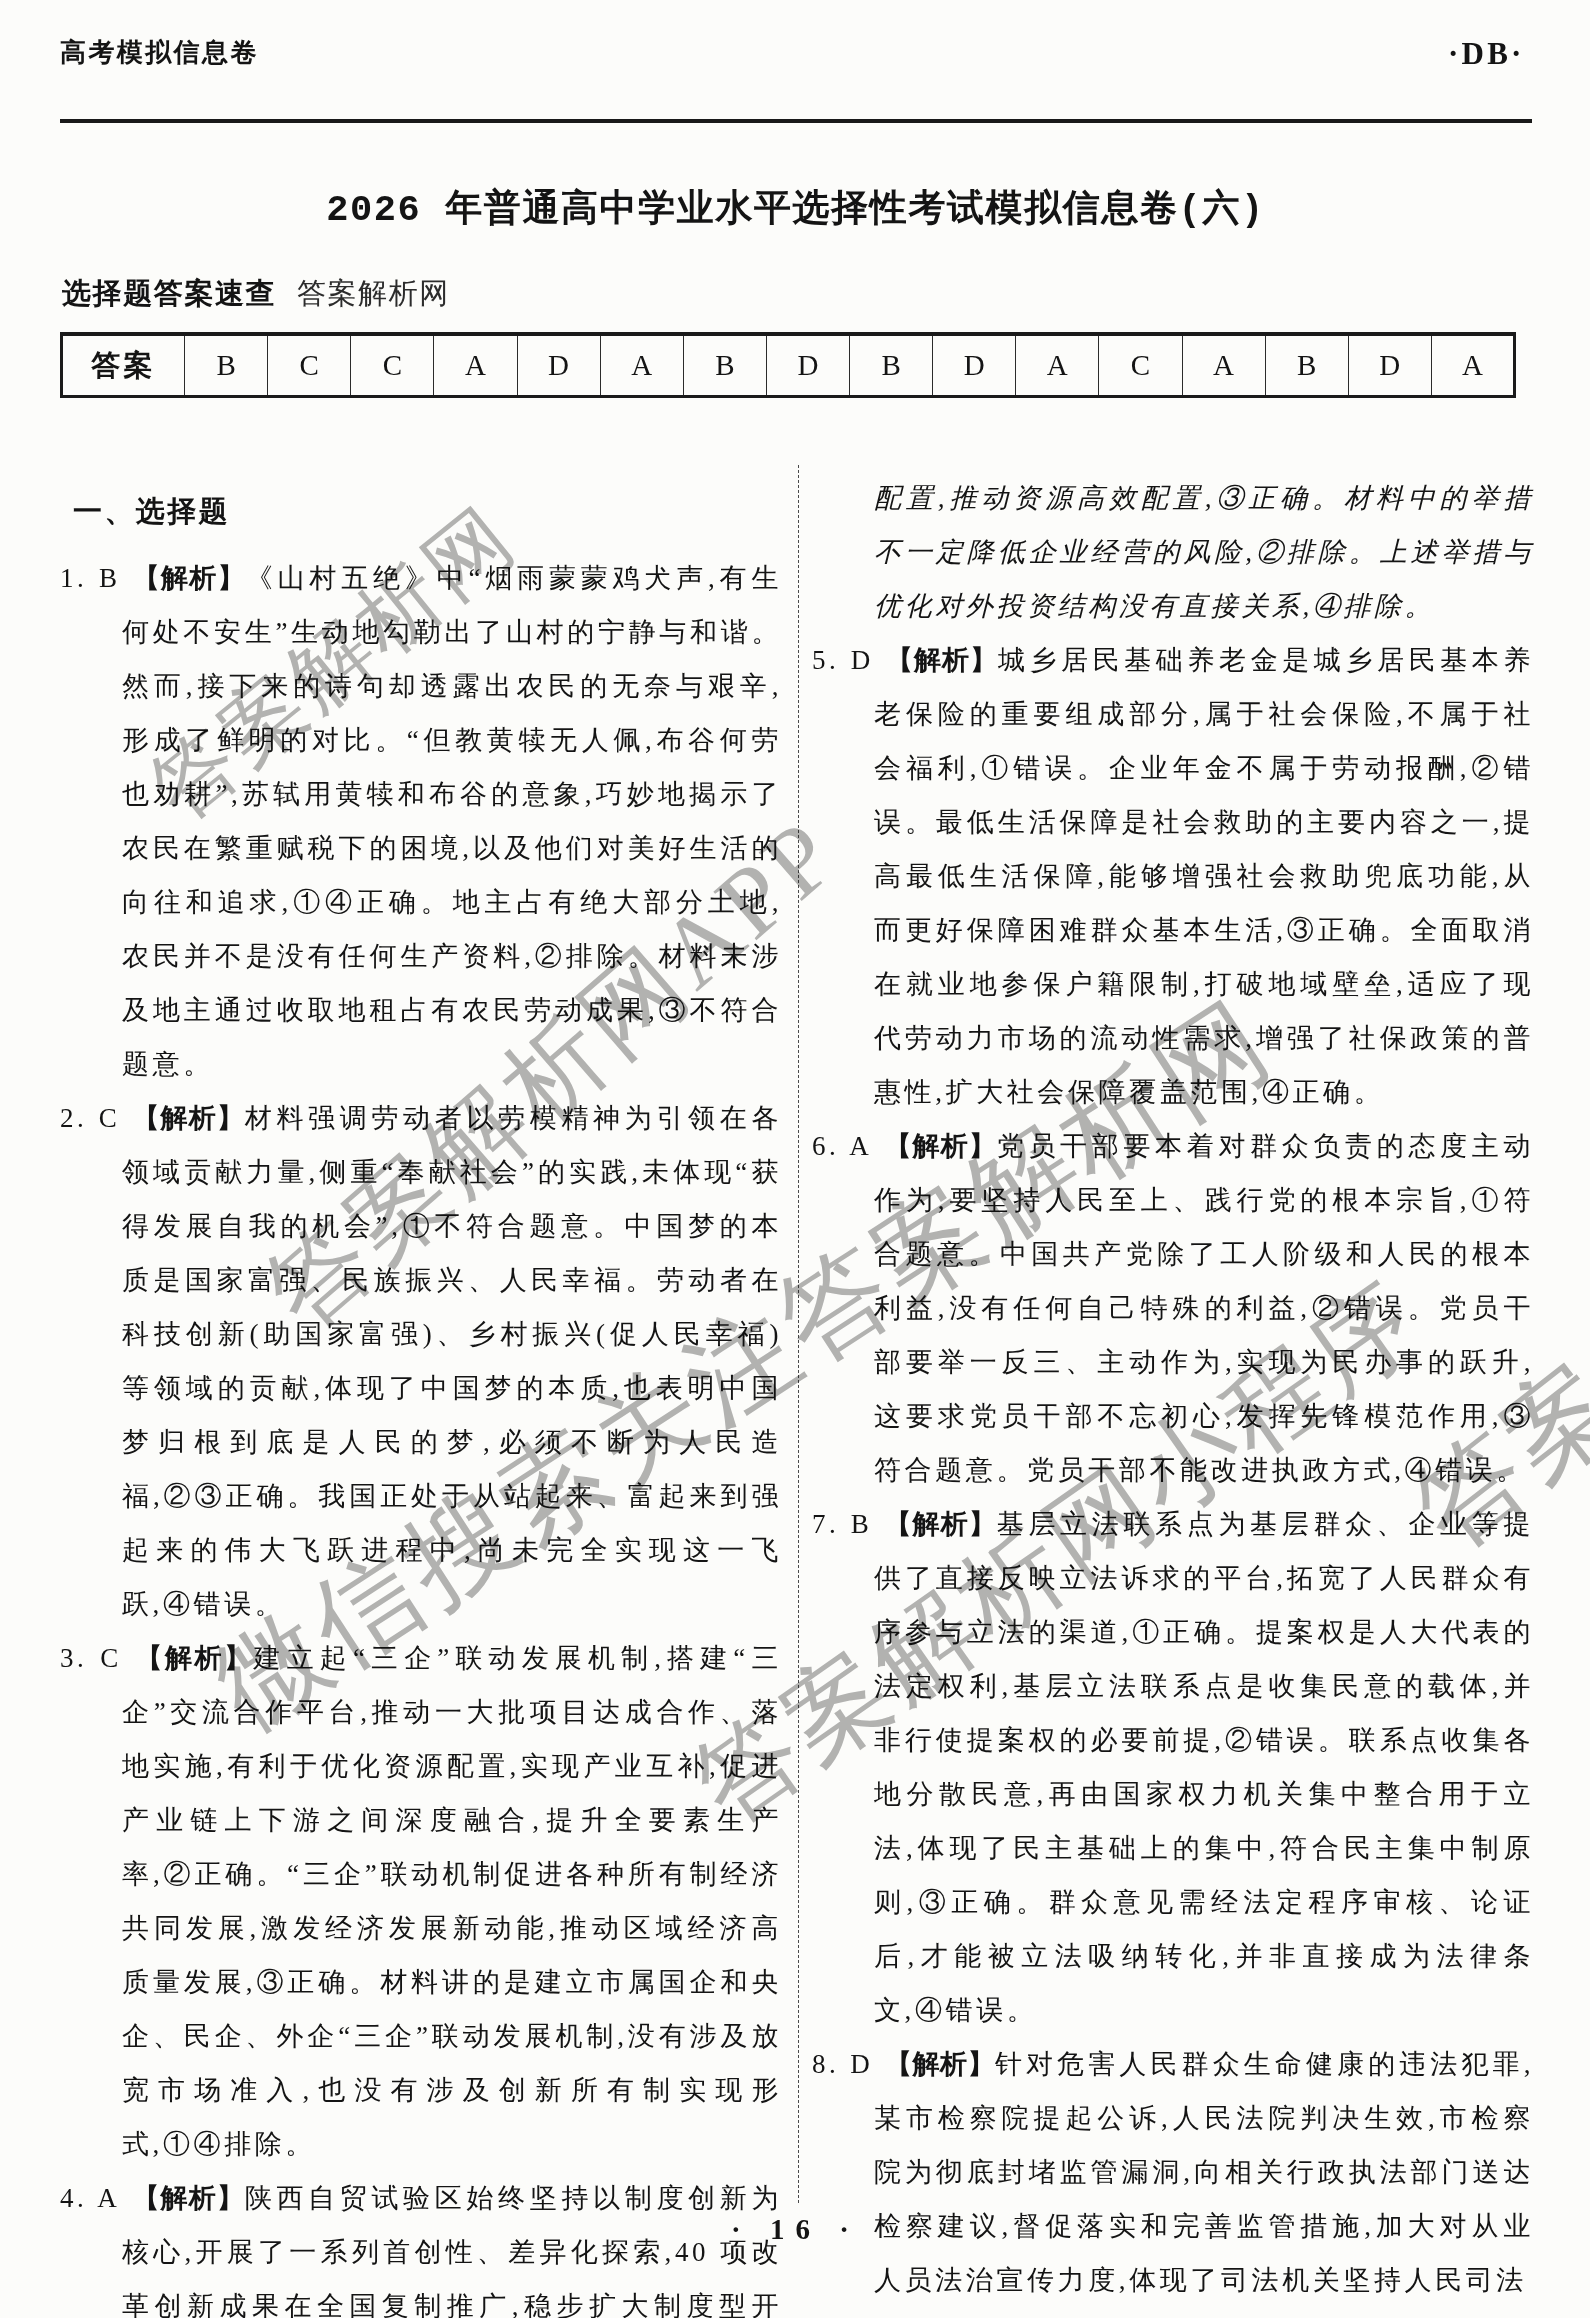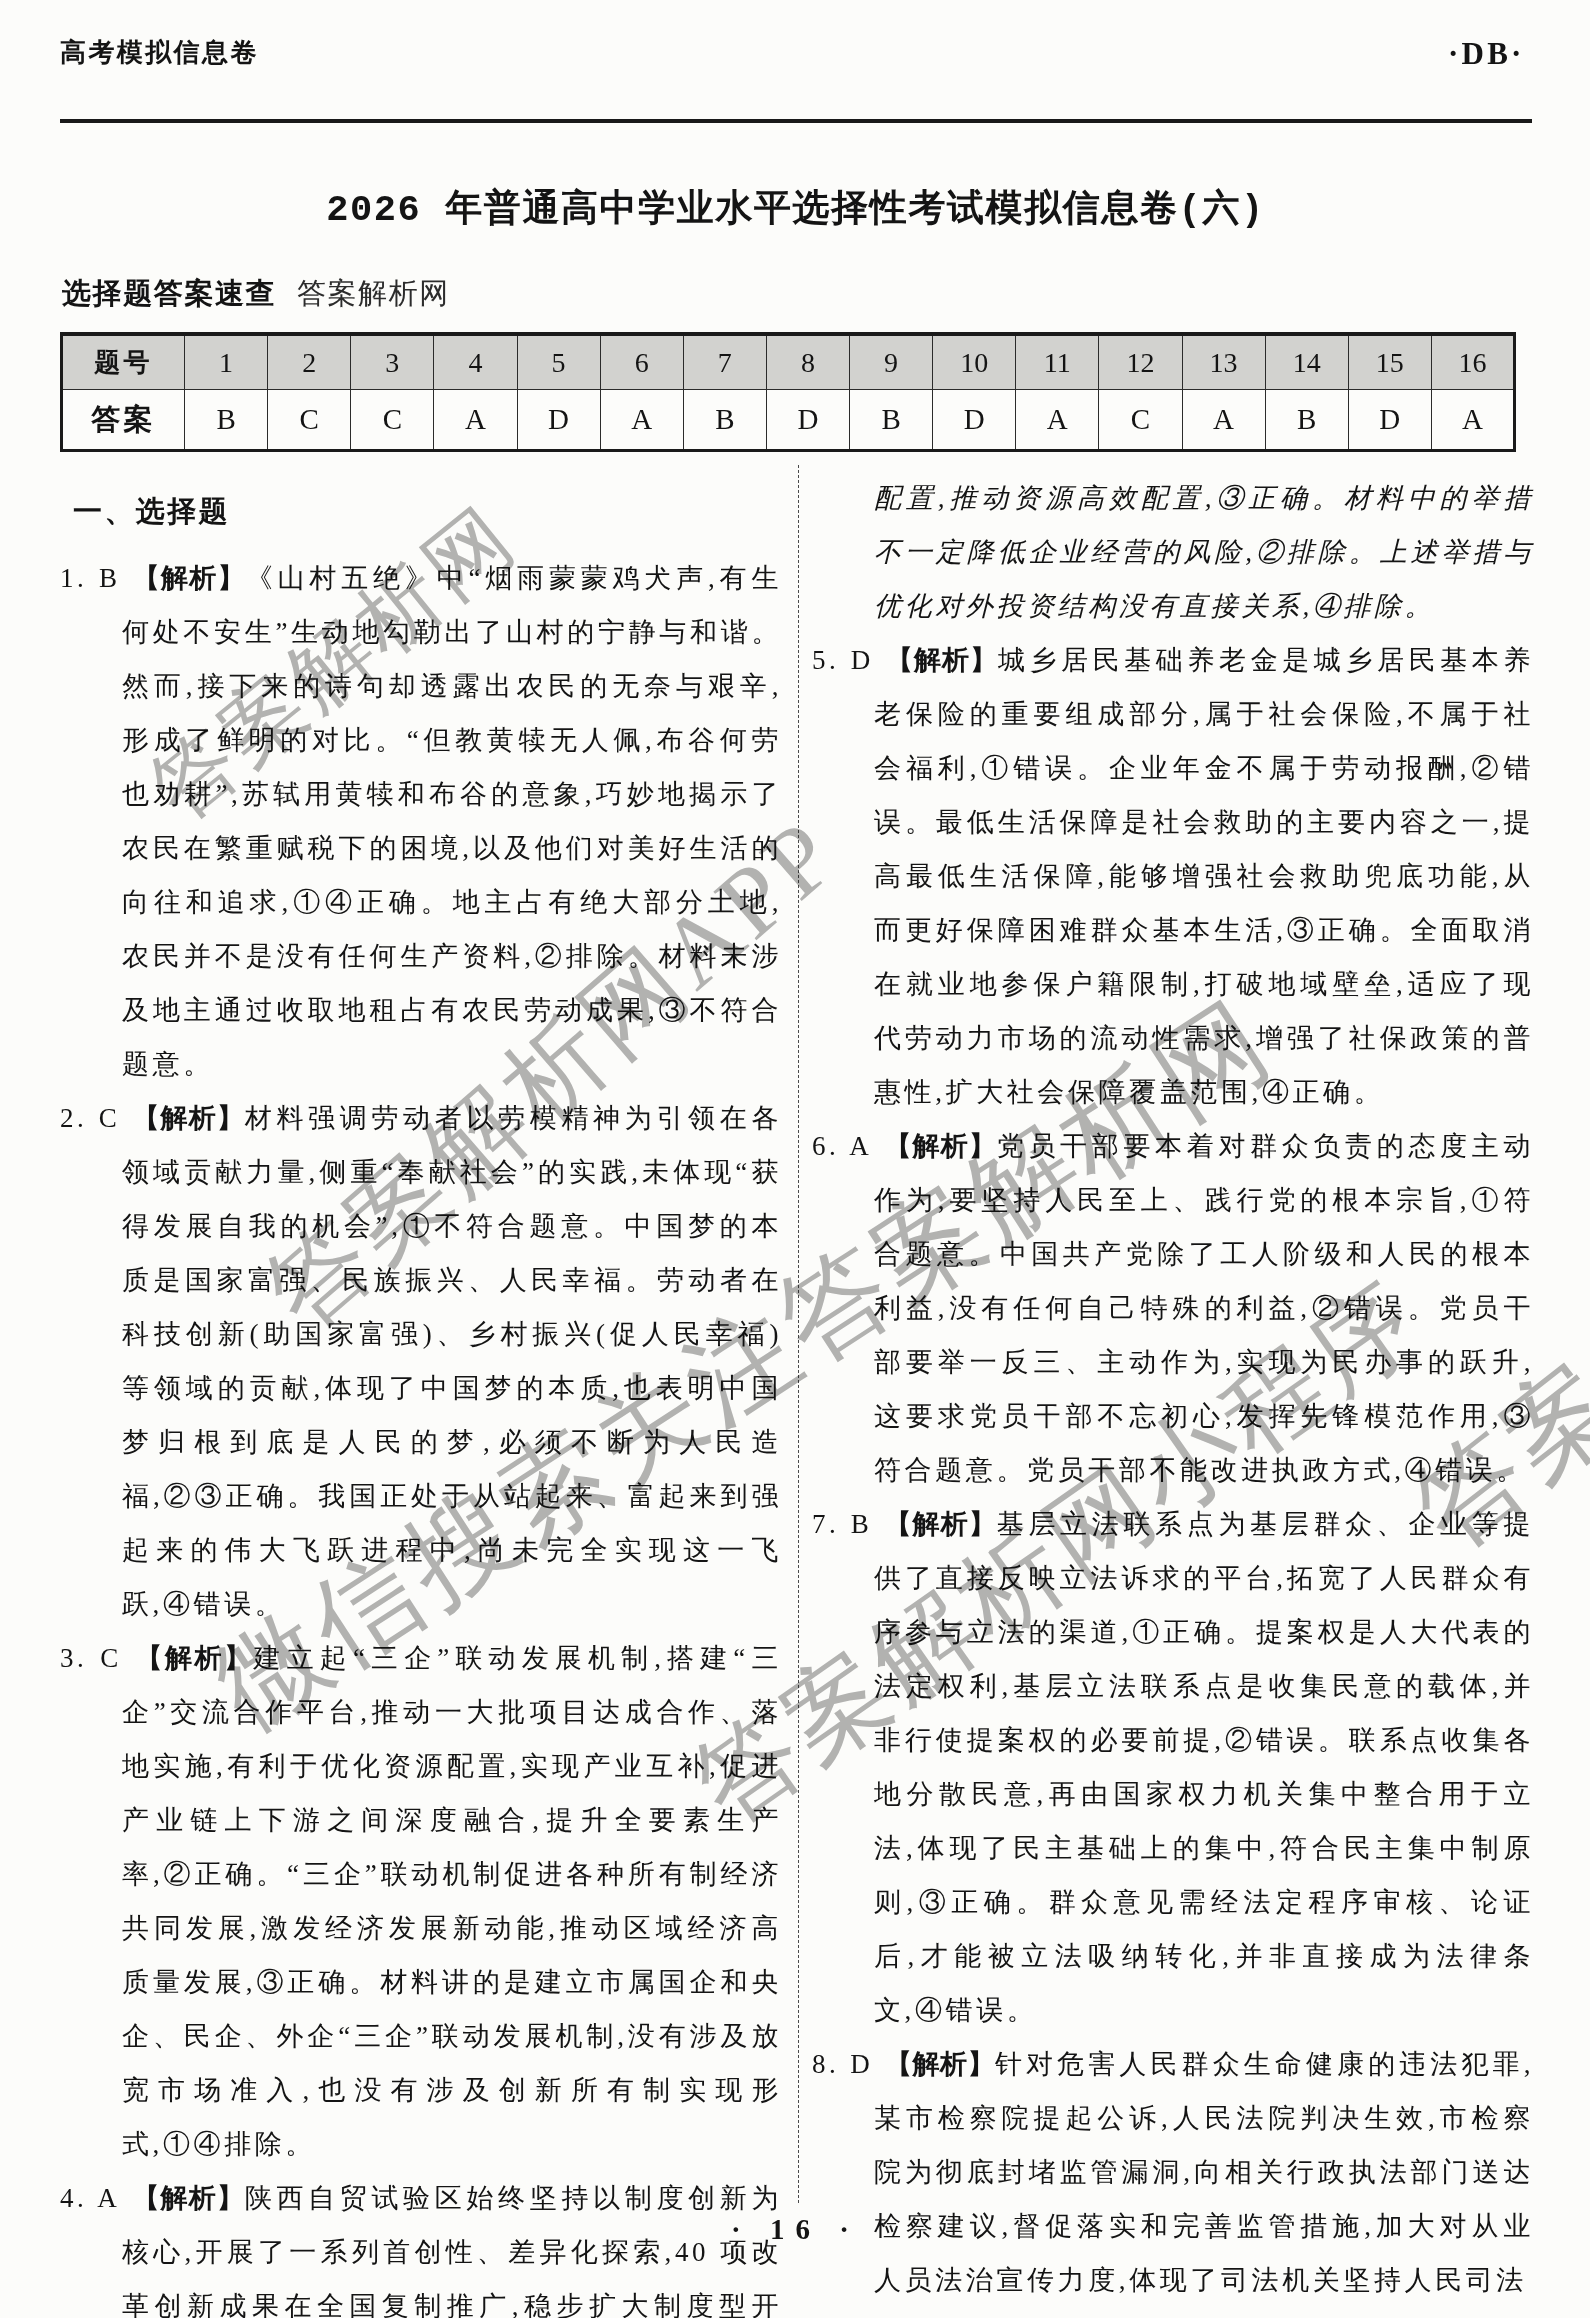--- a/index.html
+++ b/index.html
@@ -90,39 +90,20 @@
   </div>
   <div class="header-rule"></div>
 
   <div class="doc-title">2026 年普通高中学业水平选择性考试模拟信息卷(六)</div>
   <div class="subtitle-row">
     <span class="subtitle-bold">选择题答案速查</span><span class="subtitle-brand">答案解析网</span>
   </div>
 
   <table class="answer-table">
     <tbody>
-        <tr class="num-row">
-      <td class="lblcol">题号</td>
-      <td>1</td>
-      <td>2</td>
-      <td>3</td>
-      <td>4</td>
-      <td>5</td>
-      <td>6</td>
-      <td>7</td>
-      <td>8</td>
-      <td>9</td>
-      <td>10</td>
-      <td>11</td>
-      <td>12</td>
-      <td>13</td>
-      <td>14</td>
-      <td>15</td>
-      <td>16</td>
-    </tr>
     <tr class="ans-row">
       <td class="lblcol">答案</td>
       <td>B</td>
       <td>C</td>
       <td>C</td>
       <td>A</td>
       <td>D</td>
       <td>A</td>
       <td>B</td>
       <td>D</td>

